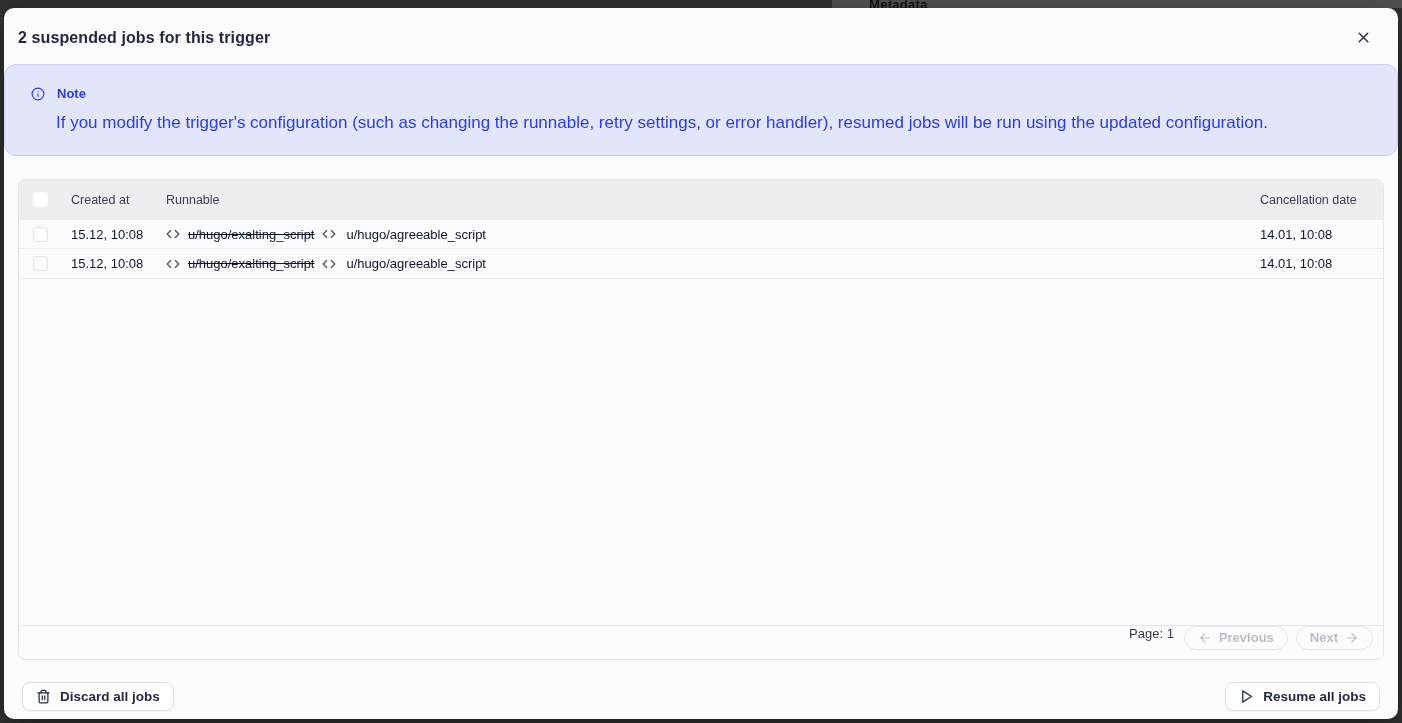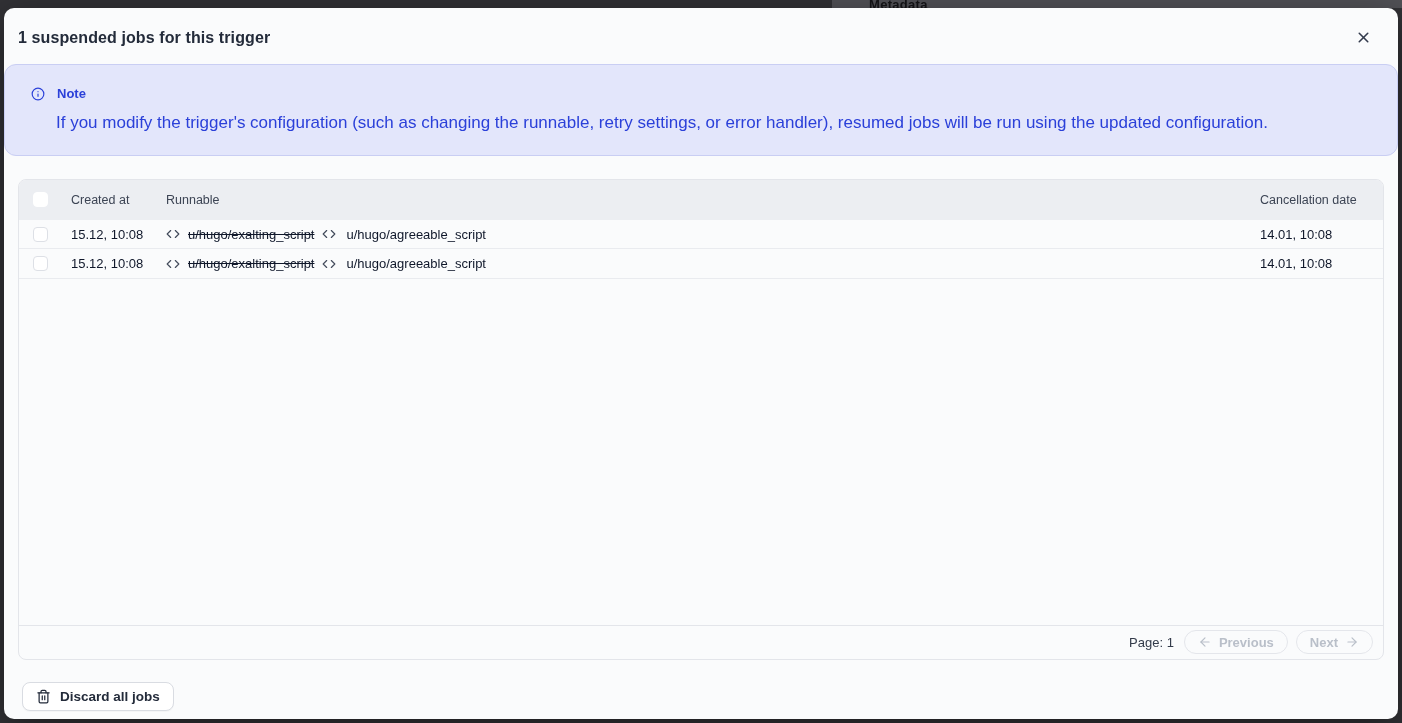--- a/index.html
+++ b/index.html
@@ -99,21 +99,21 @@
   .runnable-old { text-decoration: line-through; }
   .runnable-new { margin-left: 2px; }
   .code-icon { color: #454d5d; display: flex; flex: 0 0 auto; }
   .code-icon + span { white-space: nowrap; }
   .table-filler { flex: 1 1 auto; }
 
   
   .table-footer {
     border-top: 1px solid #e3e5ea;
     height: 34px;
-    display: flex; align-items: center; justify-content: flex-end;
+    display: flex; align-items: flex-start; justify-content: flex-end;
     gap: 8px; padding-right: 10px;
   }
   .page-label { font-size: 13px; color: #333b4a; margin-right: 2px; }
   .pg-btn {
     display: flex; align-items: center; gap: 7px;
     height: 24px; padding: 0 13px;
     background: transparent;
     border: 1px solid #e4e6eb; border-radius: 12px;
     color: #b9bfc9; font-size: 13px; font-weight: 600;
     font-family: "Liberation Sans", sans-serif;
@@ -141,21 +141,21 @@
 <body>
 
 <div class="backdrop-top">
   <div class="backdrop-tabbar"></div>
   <div class="backdrop-text">Metadata</div>
 </div>
 
 <div class="modal">
 
   <div class="modal-header">
-    <div class="modal-title">1 suspended jobs for this trigger</div>
+    <div class="modal-title">2 suspended jobs for this trigger</div>
     <button class="close-btn">
       <span style="display:flex">
         <svg width="17" height="17" viewBox="0 0 24 24" fill="none" stroke="currentColor" stroke-width="2.2" stroke-linecap="round">
             <path d="M18 6 6 18"></path>
             <path d="m6 6 12 12"></path>
           </svg>
       </span>
     </button>
   </div>
 
@@ -264,15 +264,23 @@
         <svg width="15" height="15" viewBox="0 0 24 24" fill="none" stroke="currentColor" stroke-width="2" stroke-linecap="round" stroke-linejoin="round">
             <path d="M3 6h18"></path>
             <path d="M19 6v14a2 2 0 0 1-2 2H7a2 2 0 0 1-2-2V6"></path>
             <path d="M8 6V4a2 2 0 0 1 2-2h4a2 2 0 0 1 2 2v2"></path>
             <path d="M10 11v6"></path>
             <path d="M14 11v6"></path>
           </svg>
       </span>
       <span>Discard all jobs</span>
     </button>
+    <button class="action-btn">
+      <span class="btn-icon">
+        <svg width="15" height="15" viewBox="0 0 24 24" fill="none" stroke="currentColor" stroke-width="2" stroke-linejoin="round">
+            <polygon points="6 3 20 12 6 21 6 3"></polygon>
+          </svg>
+      </span>
+      <span>Resume all jobs</span>
+    </button>
   </div>
 
 </div>
 
 </body></html>

